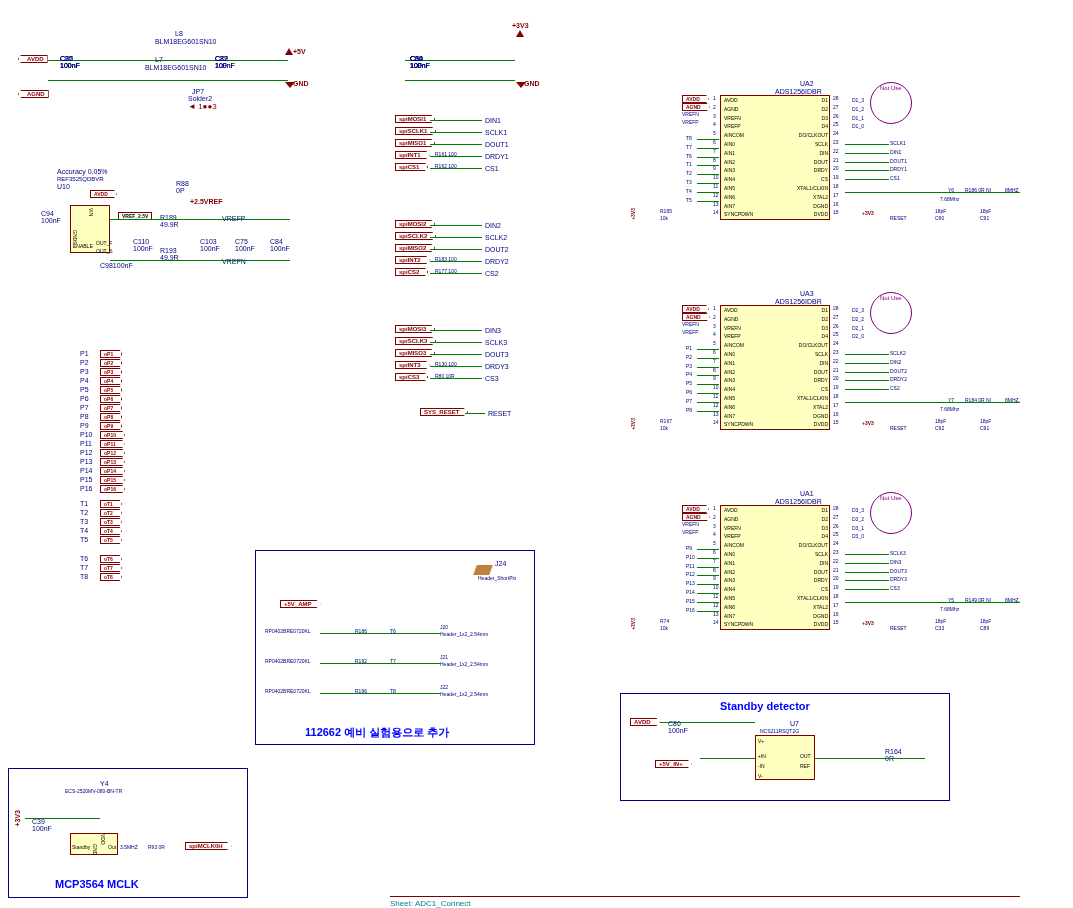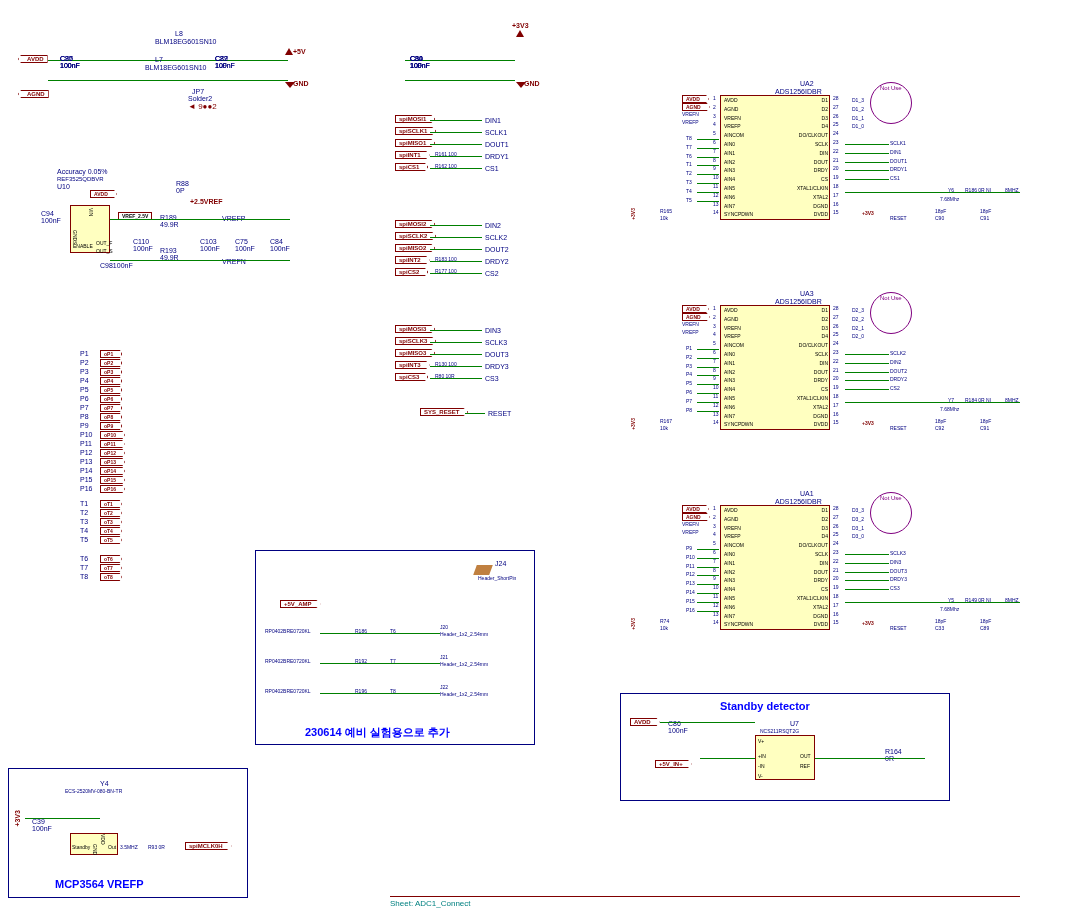--- a/index.html
+++ b/index.html
@@ -47,21 +47,21 @@
 <span class="text navy">C79<br>100nF</span>
 <span class="text navy">C87<br>1uF</span>
 </div>
 <div class="power-arrow" style="left:285px;top:48px;"></div>
 <div class="text red" style="left:293px;top:48px;">+5V</div>
 <div class="gnd" style="left:285px;top:82px;"></div>
 <div class="text red" style="left:293px;top:80px;">GND</div>
 
 <div class="text navy" style="left:192px;top:88px;">JP7</div>
 <div class="text navy" style="left:188px;top:95px;">Solder2</div>
-<div style="position:absolute;left:188px;top:102px;color:#800000;font-size:8px;">◄ 9●●2</div>
+<div style="position:absolute;left:188px;top:102px;color:#800000;font-size:8px;">◄ 1●●3</div>
 
 <div class="wire wire-h" style="left:405px;top:60px;width:110px;"></div>
 <div class="wire wire-h" style="left:405px;top:80px;width:110px;"></div>
 <div style="position:absolute;left:410px;top:55px;display:flex;gap:18px;">
 <span class="text navy">C30<br>100nF</span>
 <span class="text navy">C34<br>100nF</span>
 <span class="text navy">C80<br>100nF</span>
 <span class="text navy">C61<br>1uF</span>
 </div>
 <div class="power-arrow" style="left:516px;top:30px;"></div>
@@ -611,21 +611,21 @@
     </div>
     <div style="position:relative;height:30px;">
      <span class="text navy" style="left:0;top:8px;font-size:5px;">RP0402BRE0720KL</span>
      <span class="text navy" style="left:90px;top:8px;font-size:5px;">R196</span>
      <span class="text navy" style="left:125px;top:8px;font-size:5px;">T8</span>
      <span class="text navy" style="left:175px;top:4px;font-size:5px;">J22</span>
      <span class="text navy" style="left:175px;top:11px;font-size:5px;">Header_1x2_2.54mm</span>
      <div class="wire wire-h" style="left:55px;top:13px;width:120px;"></div>
     </div>
   </div>
-<div class="title-blue" style="left:305px;top:725px;">230614 예비 실험용으로 추가</div>
+<div class="title-blue" style="left:305px;top:725px;">112662 예비 실험용으로 추가</div>
 
 <div class="box-outline" style="left:620px;top:693px;width:330px;height:108px;"></div>
 <div class="title-blue" style="left:720px;top:700px;">Standby detector</div>
 <div class="netlabel netlabel-r red" style="left:630px;top:718px;">AVDD</div>
 <div class="text navy" style="left:668px;top:720px;">C86<br>100nF</div>
 <div class="ic-box" style="left:755px;top:735px;width:60px;height:45px;"></div>
 <div class="text navy" style="left:790px;top:720px;">U7</div>
 <div class="text navy" style="left:760px;top:728px;font-size:5px;">NCS211RSQT2G</div>
 <div class="text" style="left:758px;top:738px;font-size:5px;">V+</div>
 <div class="text" style="left:758px;top:753px;font-size:5px;">+IN</div>
@@ -645,16 +645,16 @@
 <div class="text red" style="left:14px;top:810px;writing-mode:vertical-rl;transform:rotate(180deg);">+3V3</div>
 <div class="text navy" style="left:32px;top:818px;">C39<br>100nF</div>
 <div class="ic-box" style="left:70px;top:833px;width:48px;height:22px;"></div>
 <div class="text" style="left:72px;top:844px;font-size:5px;">Standby</div>
 <div class="text" style="left:100px;top:834px;font-size:5px;writing-mode:vertical-rl;">VDD</div>
 <div class="text" style="left:92px;top:844px;font-size:5px;writing-mode:vertical-rl;">GND</div>
 <div class="text" style="left:108px;top:844px;font-size:5px;">Out</div>
 <div class="text navy" style="left:120px;top:844px;font-size:5px;">3.5MHZ</div>
 <div class="text navy" style="left:148px;top:844px;font-size:5px;">R93      0R</div>
 <div class="netlabel netlabel-r red" style="left:185px;top:842px;">spiMCLK0H</div>
-<div class="title-blue" style="left:55px;top:878px;">MCP3564 VREFP</div>
+<div class="title-blue" style="left:55px;top:878px;">MCP3564 MCLK</div>
 <div class="wire wire-h" style="left:25px;top:818px;width:75px;"></div>
 
 <div style="position:absolute;left:390px;top:896px;color:#008080;font-size:8px;border-top:1px solid #800000;width:630px;padding-top:2px;">Sheet: ADC1_Connect</div>
 
 </body></html>

